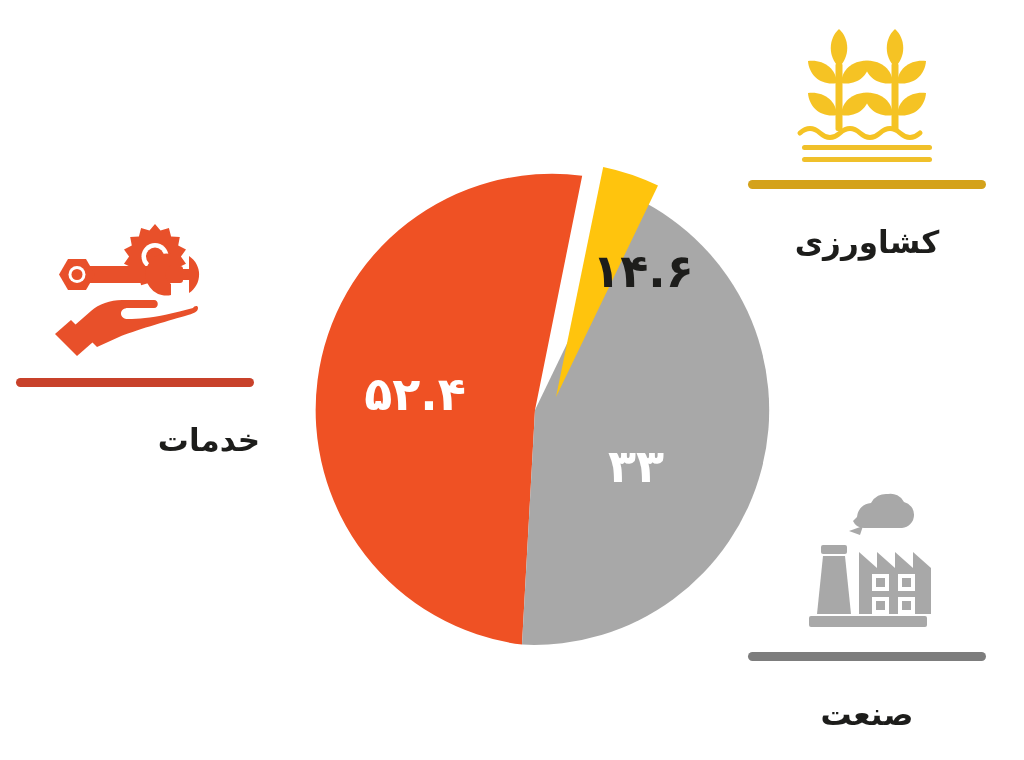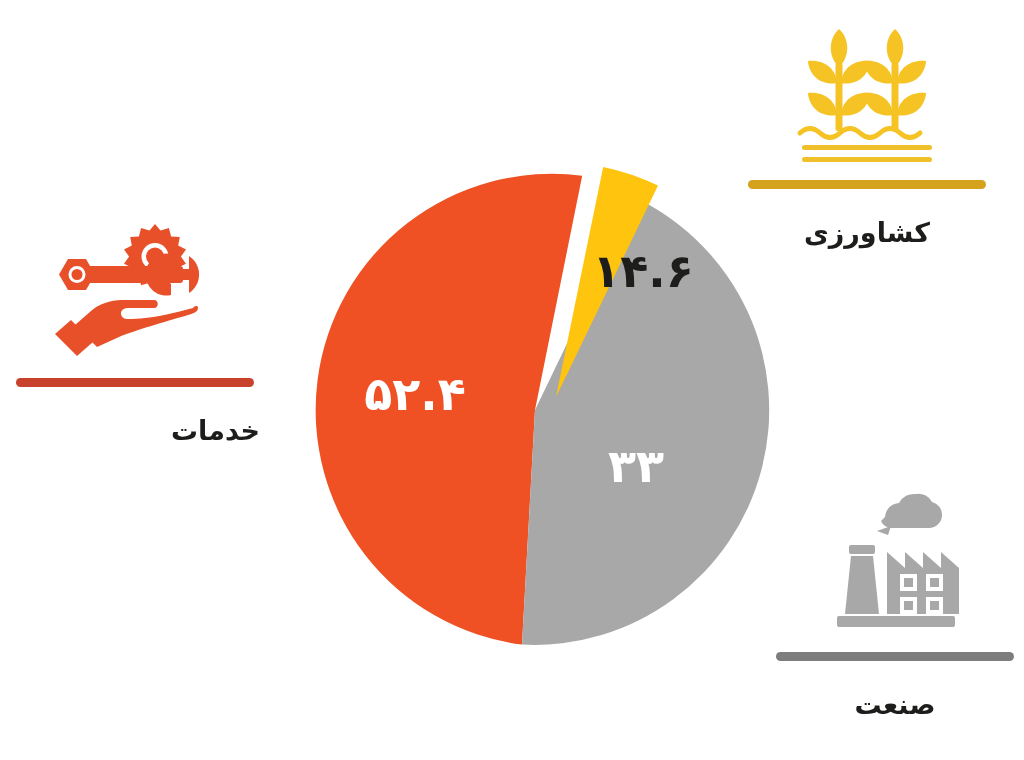--- a/index.html
+++ b/index.html
@@ -53,24 +53,24 @@
     display: flex;
     align-items: flex-end;
     justify-content: center;
   }
   .legend-bar {
     height: 9px;
     border-radius: 5px;
     margin: 12px auto 0 auto;
   }
   .legend-label {
-    margin-top: 28px;
+    margin-top: 35px;
     font-family: "DejaVu Sans", "Liberation Sans", sans-serif;
     font-weight: bold;
-    font-size: 27px;
+    font-size: 31px;
     color: #1d1d1b;
     direction: rtl;
     unicode-bidi: bidi-override;
     line-height: 1.2;
   }
 
   
   #legend-agriculture {
     left: 742px;
     top: 18px;
@@ -88,21 +88,21 @@
     width: 250px;
     text-align: right;
   }
   #legend-services .legend-bar {
     width: 238px;
     background: #c8412a;
   }
 
   
   #legend-industry {
-    left: 770px;
+    left: 742px;
     top: 490px;
     width: 250px;
   }
   #legend-industry .legend-bar {
     width: 238px;
     background: #7d7d7d;
   }
 </style>
 </head>
 <body>

